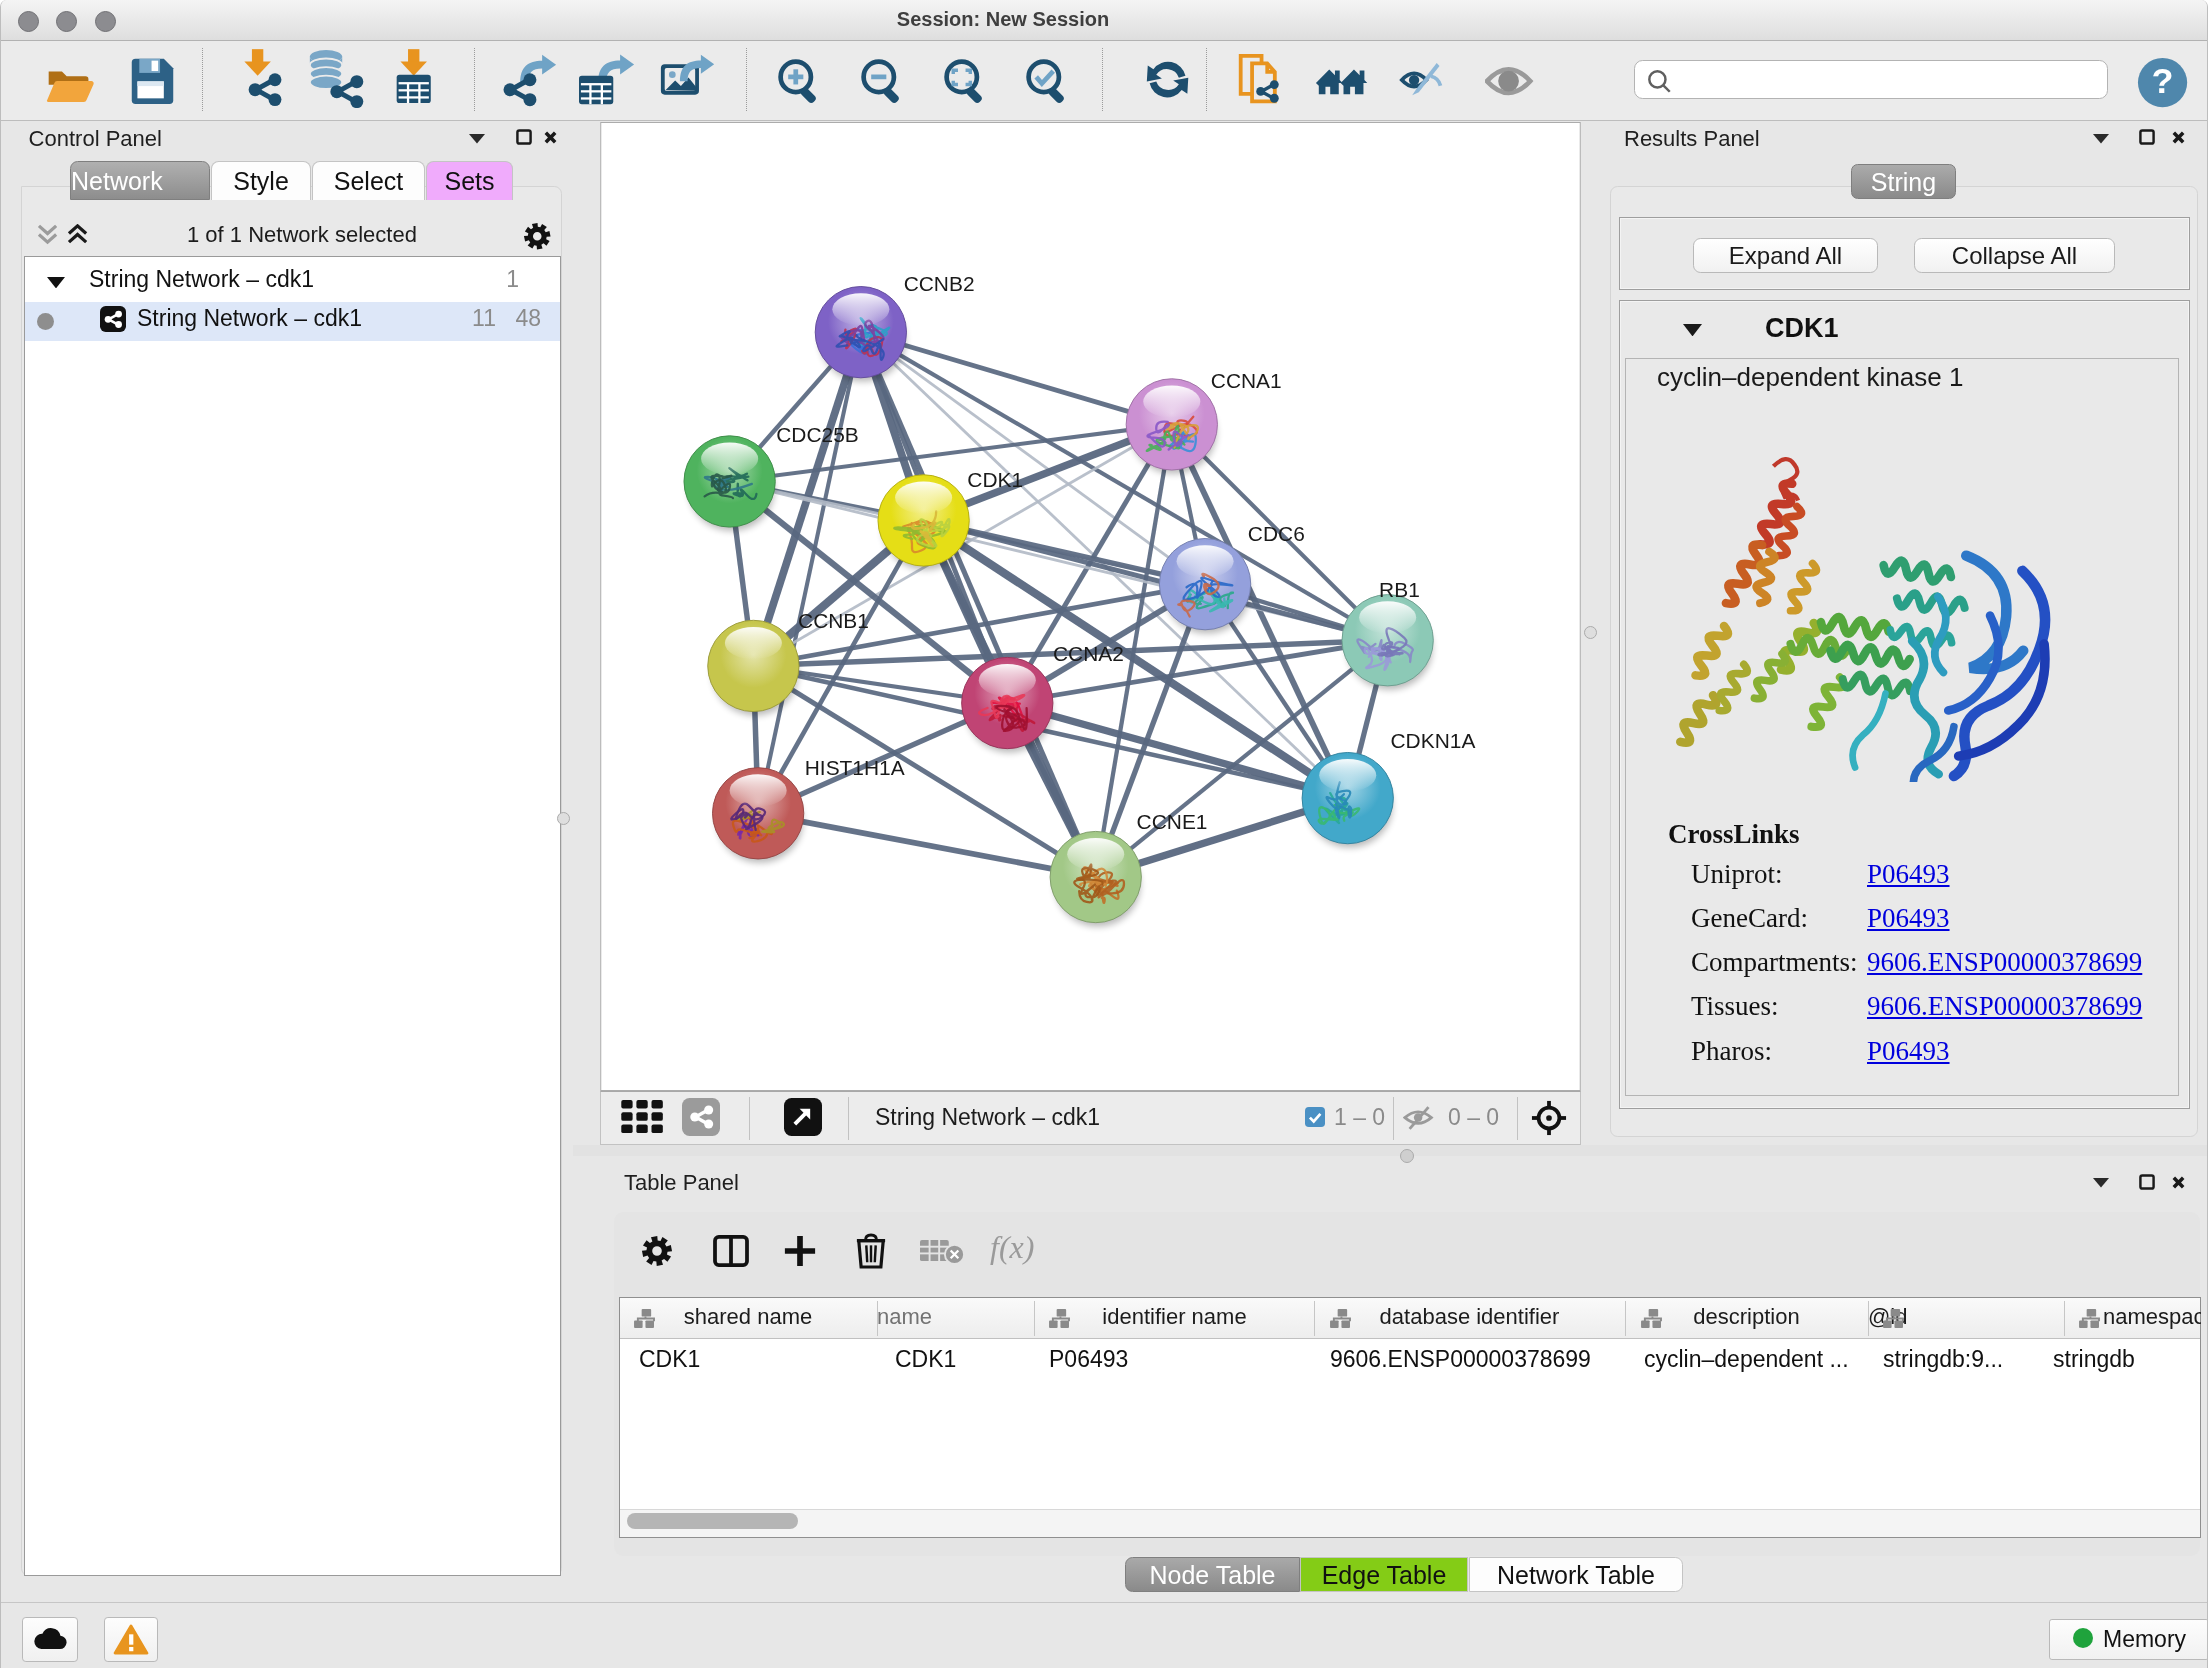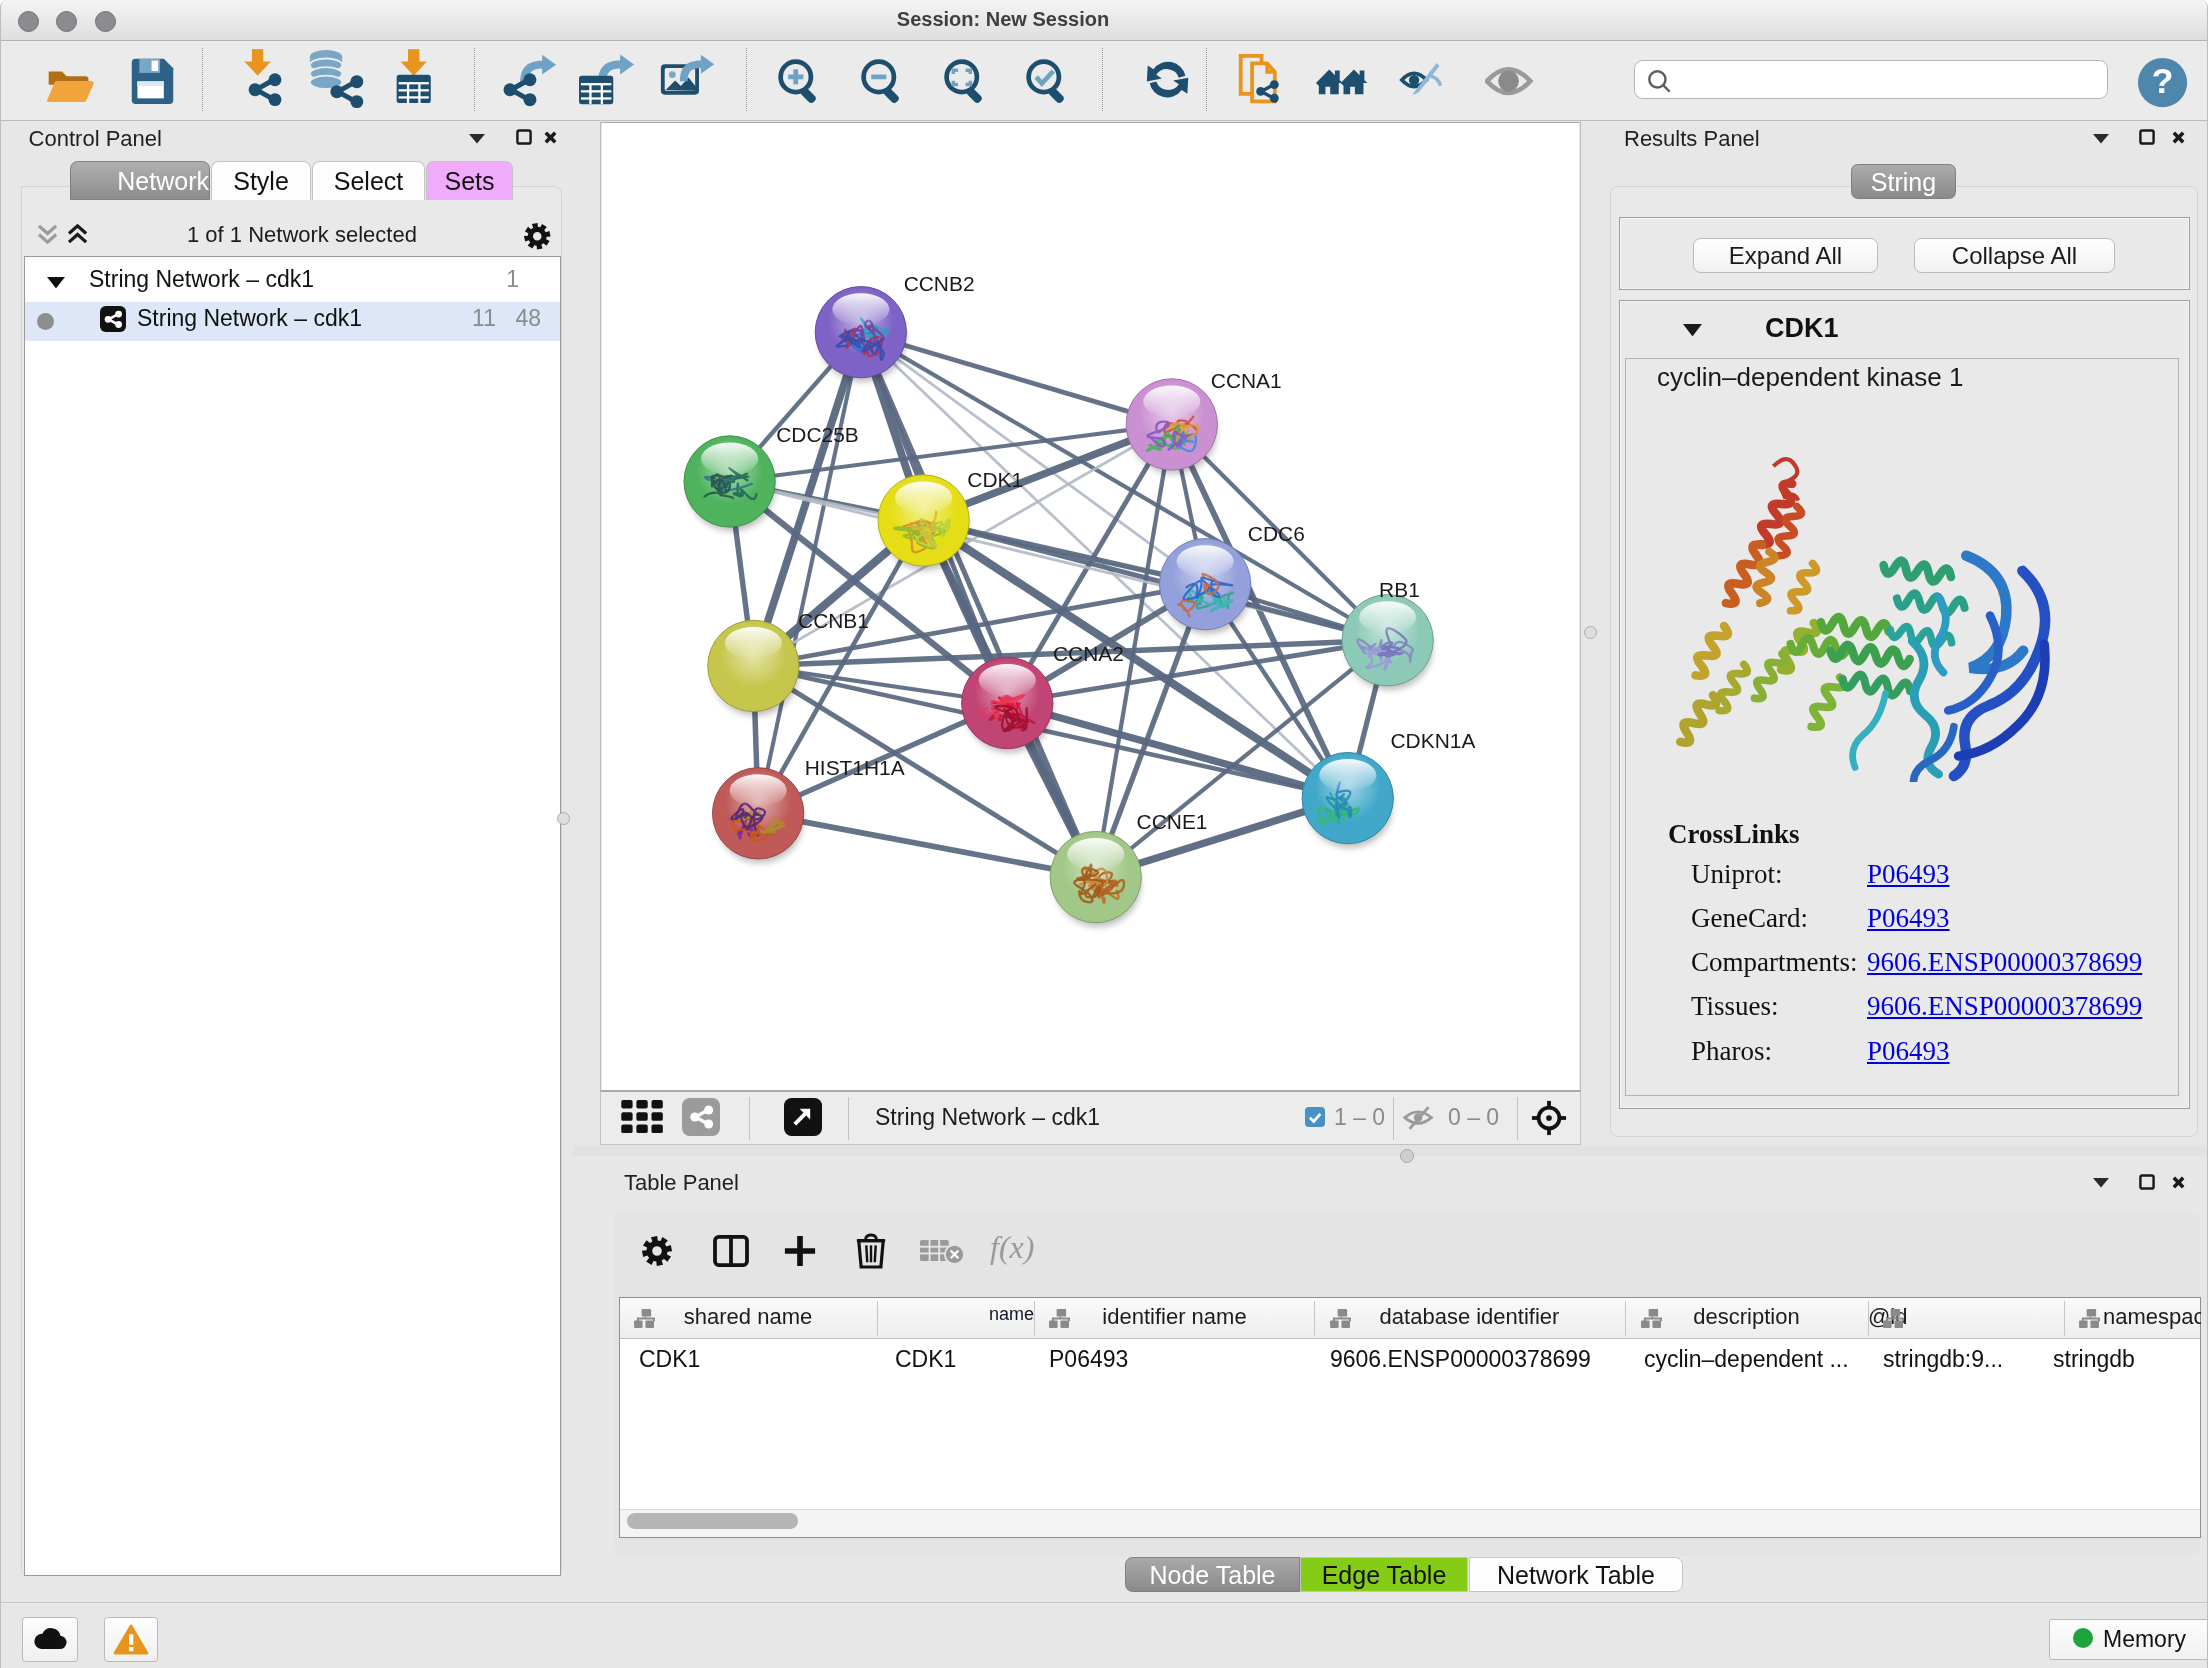--- a/index.html
+++ b/index.html
@@ -193,21 +193,21 @@
 <svg style="position:absolute;left:468px;top:134px;" width="16" height="9.5" viewBox="0 0 17 10">
       <path d="M0 0 h17 l-8.5 10 z" fill="#2a2a2a"></path>
     </svg>
 <svg style="position:absolute;left:515px;top:129px;" width="16" height="16" viewBox="0 0 17 17">
       <rect x="1.5" y="1.5" width="14" height="14" rx="2" fill="none" stroke="#1a1a1a" stroke-width="2.6"></rect>
     </svg>
 <svg style="position:absolute;left:541px;top:129px;" width="17" height="17" viewBox="0 0 18 18">
       <path d="M3 6 L6 3 L10 7 L14 3 L17 6 L13 10 L17 14 L14 17 L10 13 L6 17 L3 14 L7 10 Z" transform="scale(0.9)" fill="#1a1a1a"></path>
     </svg>
 <div class="abs" style="left:20px;top:186px;width:541px;height:1390px;background:#e9e9e9;border-radius:0 7.6px 7.6px 7.6px;border:1px solid #d4d4d4;"></div>
-<div class="abs" style="left:69px;top:161px;width:140px;height:39px;background:linear-gradient(#b0b0b0,#8d8d8d);border-radius:7.6px 7.6px 0 0;border:1px solid #7f7f7f;color:#ffffff;text-align:right;font-size:25px;line-height:38px;">Network</div>
+<div class="abs" style="left:69px;top:161px;width:140px;height:39px;background:linear-gradient(#b0b0b0,#8d8d8d);border-radius:7.6px 7.6px 0 0;border:1px solid #7f7f7f;color:#ffffff;text-align:left;font-size:25px;line-height:38px;">Network</div>
 <div class="abs" style="left:210px;top:161px;width:100px;height:39px;background:#fdfdfd;border-radius:7.6px 7.6px 0 0;border:1px solid #c4c4c4;border-bottom:none;color:#111;text-align:center;font-size:25px;line-height:38px;">Style</div>
 <div class="abs" style="left:311px;top:161px;width:113px;height:39px;background:#fdfdfd;border-radius:7.6px 7.6px 0 0;border:1px solid #c4c4c4;border-bottom:none;color:#111;text-align:center;font-size:25px;line-height:38px;">Select</div>
 <div class="abs" style="left:425px;top:161px;width:87px;height:39px;background:#f0abfc;border-radius:7.6px 7.6px 0 0;border:1px solid #c4c4c4;border-bottom:none;color:#111;text-align:center;font-size:25px;line-height:38px;">Sets</div>
 <svg style="position:absolute;left:36px;top:224px;" width="23" height="21" viewBox="0 0 24 22">
       <g fill="none" stroke="#9b9b9b" stroke-width="3.4">
         <path d="M2 2 l9 8 9 -8"></path>
         <path d="M2 11 l9 8 9 -8"></path>
       </g>
     </svg>
 <svg style="position:absolute;left:66px;top:224px;" width="23" height="21" viewBox="0 0 24 22">
@@ -713,21 +713,21 @@
 <div class="abs" style="left:618px;top:1304px;width:258px;text-align:center;font-size:22px;color:#1c1c1c;">shared name</div>
 <svg style="position:absolute;left:633px;top:1309px;" width="21" height="19" viewBox="0 0 22 20">
       <g fill="#8a8a8a">
         <rect x="8" y="0" width="10" height="8" rx="1"></rect>
 <rect x="0" y="12" width="9" height="8" rx="1"></rect>
         <rect x="12" y="12" width="9" height="8" rx="1"></rect>
 <path d="M12 8 v2 h-8 v3 M13 10 h8 v3" stroke="#8a8a8a" stroke-width="2" fill="none"></path>
       </g>
     </svg>
 <div class="abs" style="left:876px;top:1301px;width:0;height:35px;border-left:1px solid #c6c6c6;"></div>
-<div class="abs" style="left:876px;top:1304px;width:157px;text-align:right;font-size:18px;color:#0f172a;">name</div>
+<div class="abs" style="left:876px;top:1304px;width:157px;text-align:left;font-size:22px;color:#737373;">name</div>
 <div class="abs" style="left:1033px;top:1301px;width:0;height:35px;border-left:1px solid #c6c6c6;"></div>
 <div class="abs" style="left:1033px;top:1304px;width:281px;text-align:center;font-size:22px;color:#1c1c1c;">identifier name</div>
 <svg style="position:absolute;left:1048px;top:1309px;" width="21" height="19" viewBox="0 0 22 20">
       <g fill="#8a8a8a">
         <rect x="8" y="0" width="10" height="8" rx="1"></rect>
 <rect x="0" y="12" width="9" height="8" rx="1"></rect>
         <rect x="12" y="12" width="9" height="8" rx="1"></rect>
 <path d="M12 8 v2 h-8 v3 M13 10 h8 v3" stroke="#8a8a8a" stroke-width="2" fill="none"></path>
       </g>
     </svg>

